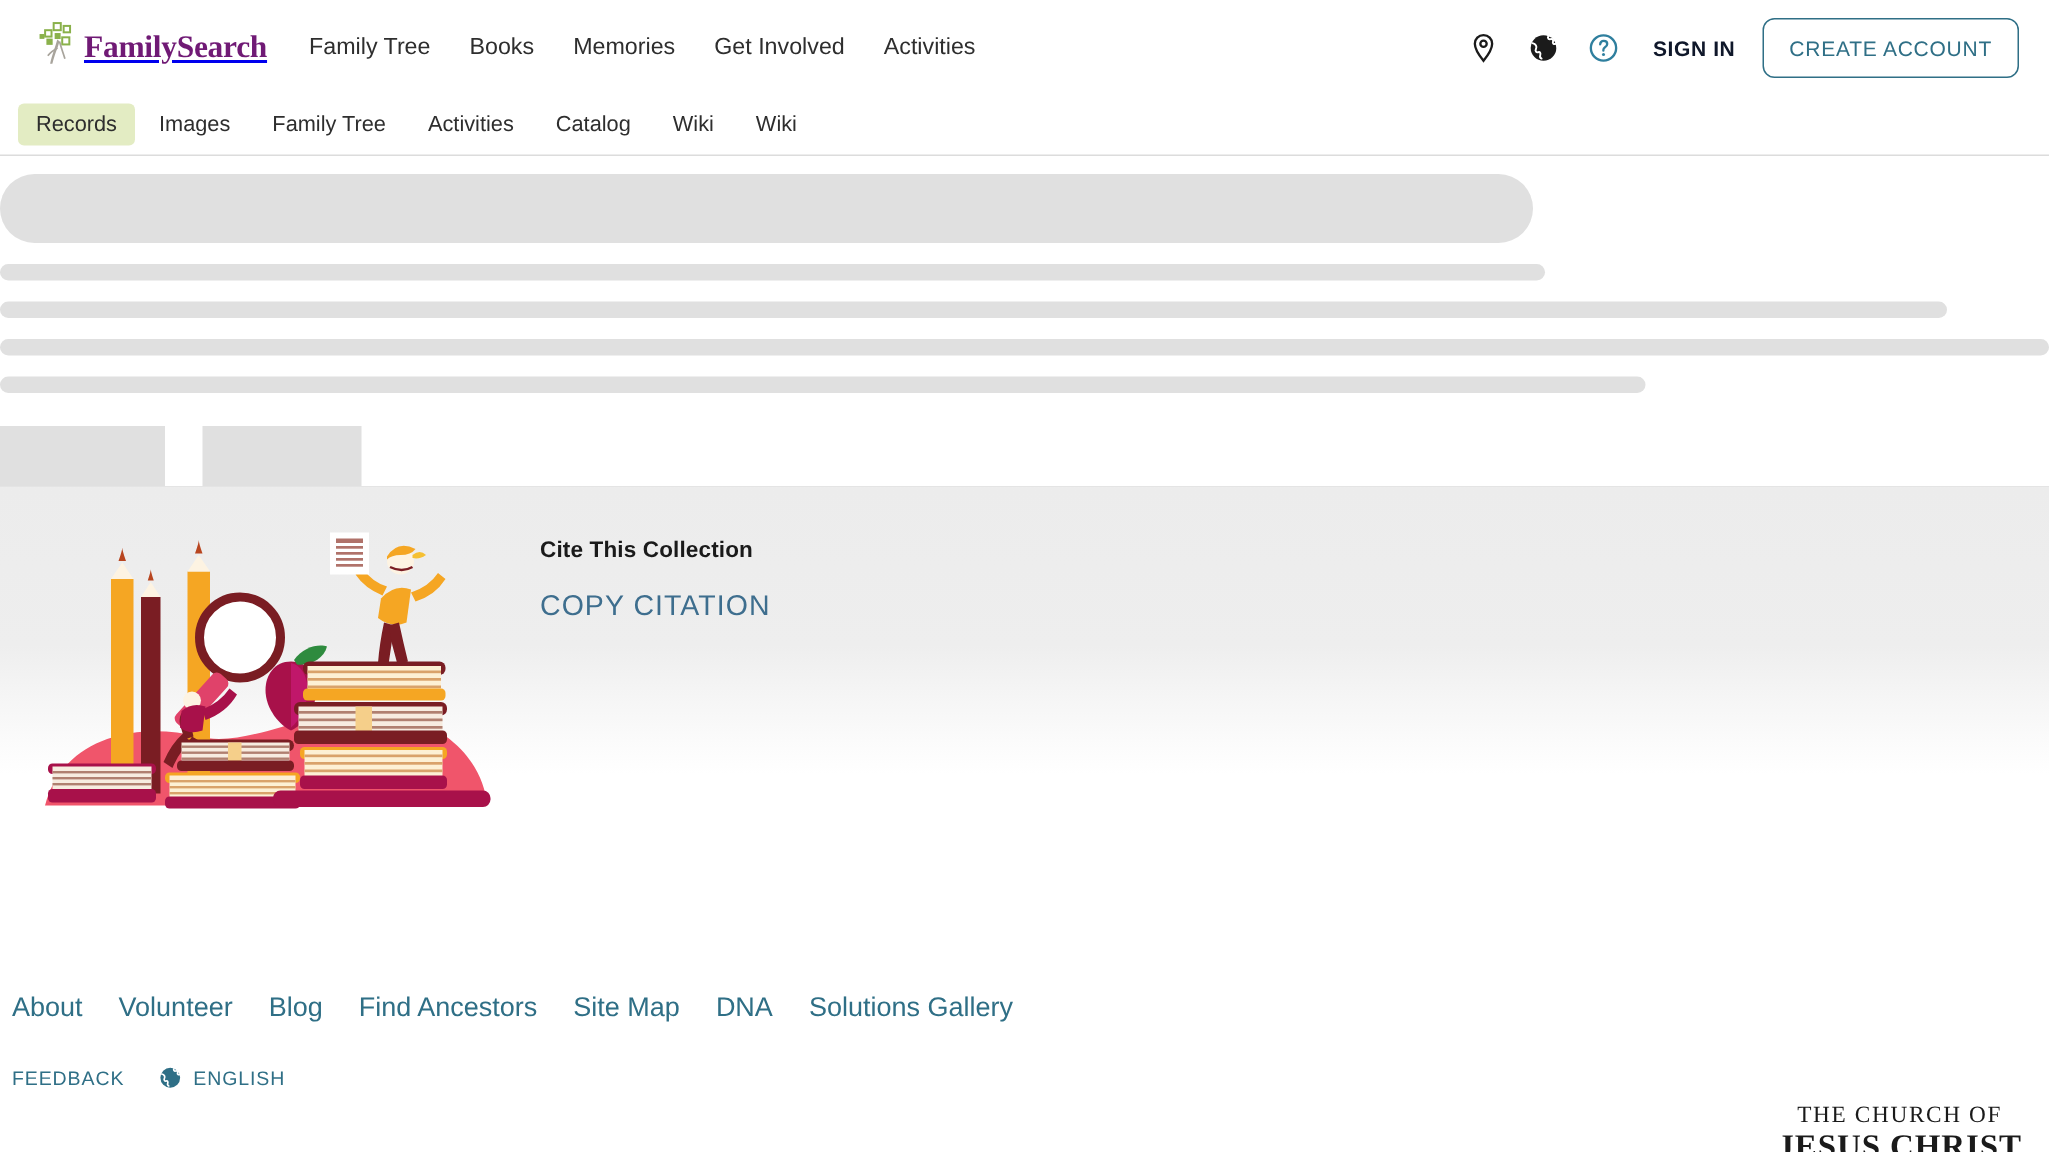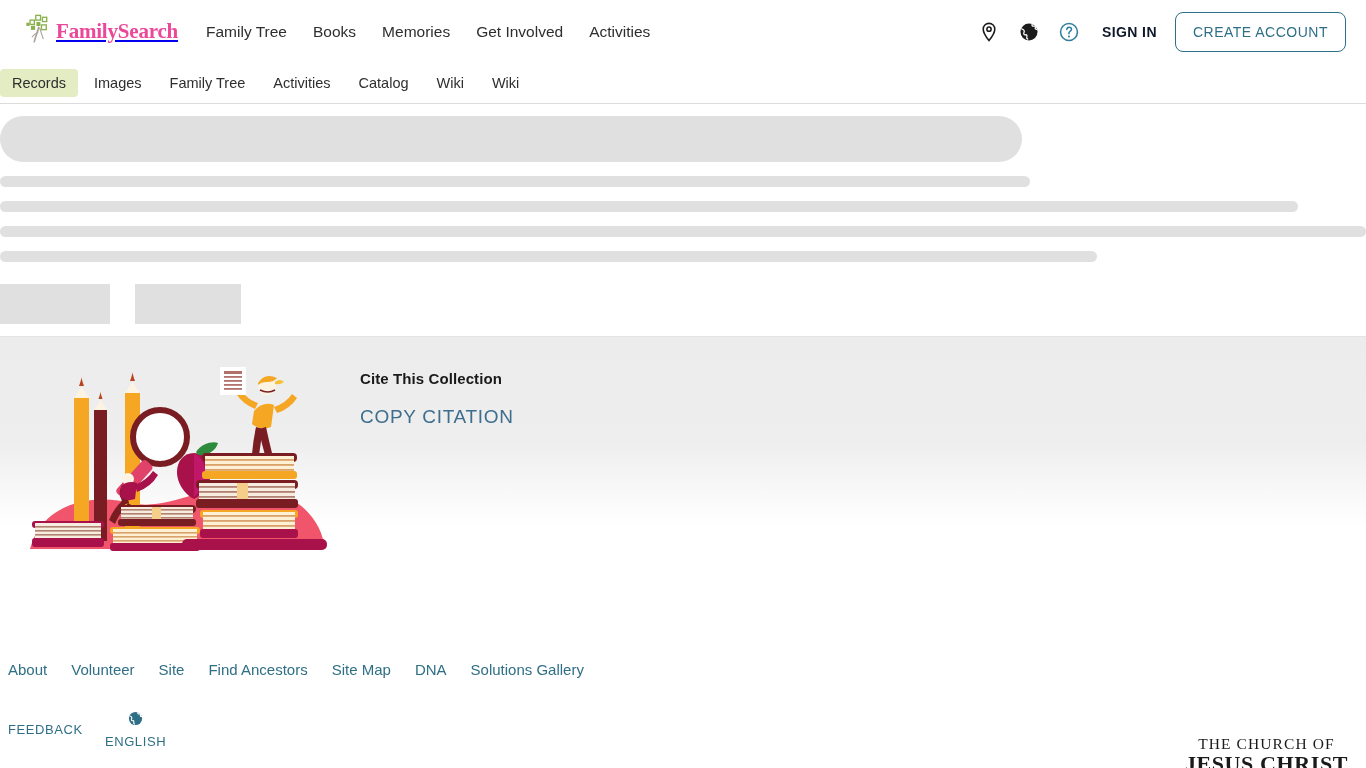--- a/index.html
+++ b/index.html
@@ -24,21 +24,21 @@
     align-items: center;
     height: 40px;
     margin-right: 16px;
   }
   .logo-tree { width: 38px; height: 38px; display: block; }
   .logo-text {
     font-family: "Liberation Serif", serif;
     font-weight: bold;
     font-size: 21px;
     letter-spacing: -0.2px;
-    color: #ec4899;
+    color: #701a75;
     margin-left: -4px;
     white-space: nowrap;
   }
   .primary-nav {
     display: flex;
     align-items: center;
     gap: 26px;
     margin-left: 12px;
   }
   .primary-nav a {
@@ -79,21 +79,21 @@
     font-family: "Liberation Sans", sans-serif;
   }
 
   
   .subnav {
     height: 41px;
     background: #fff;
     border-bottom: 1px solid #dcdcdc;
     display: flex;
     align-items: center;
-    padding-left: 0;
+    padding-left: 12px;
     gap: 4px;
   }
   .subnav a {
     font-size: 14.5px;
     color: #2e2e2e;
     text-decoration: none;
     padding: 6px 12px;
     border-radius: 4px;
     white-space: nowrap;
   }
@@ -118,21 +118,20 @@
   .sk-boxes { display: flex; gap: 25px; margin-top: 22px; }
   .sk-box { width: 110px; height: 40px; background: #e0e0e0; }
   .sk-box.b2 { width: 106px; }
 
   
   .cite-panel {
     position: relative;
     height: 192px;
     background: linear-gradient(to bottom, #ececec 0%, #eeeeee 55%, #fbfbfb 88%, #ffffff 100%);
     border-top: 1px solid #e4e4e4;
-    margin-top: 12px;
   }
   .cite-illustration {
     position: absolute;
     left: 22px;
     top: 16px;
     width: 310px;
     height: 210px;
   }
   .cite-body {
     position: absolute;
@@ -166,42 +165,42 @@
   }
   .footer-links {
     position: absolute;
     top: 13px;
     left: 8px;
     display: flex;
     gap: 24px;
     align-items: center;
   }
   .footer-links a {
-    font-size: 15px;
+    font-size: 18px;
     color: #2f6f86;
     text-decoration: none;
     white-space: nowrap;
   }
   .footer-bottom {
     position: absolute;
     top: 62px;
     left: 8px;
     display: flex;
     align-items: center;
     gap: 22px;
   }
   .footer-bottom a {
     font-size: 13px;
     letter-spacing: 0.6px;
     color: #2f6f86;
     text-decoration: none;
     white-space: nowrap;
     text-align: center;
   }
-  .lang-wrap { display: flex; align-items: center; gap: 7px; flex-direction: column; }
+  .lang-wrap { display: flex; align-items: center; gap: 7px; }
   .church-logo {
     position: absolute;
     right: 18px;
     bottom: -8px;
     text-align: center;
     font-family: "Liberation Serif", serif;
     color: #1a1a1a;
     line-height: 1.08;
   }
   .church-l1 { font-size: 15.5px; letter-spacing: 1.1px; }
@@ -395,21 +394,21 @@
     <div class="cite-title">Cite This Collection</div>
     <a class="cite-link" href="#">COPY CITATION</a>
   </div>
 </div>
 
 <div class="footer">
 
   <div class="footer-links">
     <a href="#">About</a>
     <a href="#">Volunteer</a>
-    <a href="#">Site</a>
+    <a href="#">Blog</a>
     <a href="#">Find Ancestors</a>
     <a href="#">Site Map</a>
     <a href="#">DNA</a>
     <a href="#">Solutions Gallery</a>
   </div>
 
   <div class="footer-bottom">
     <a href="#">FEEDBACK</a>
     <div class="lang-wrap">
       <svg style="width:17px;height:17px;display:block" viewBox="0 0 24 24">

